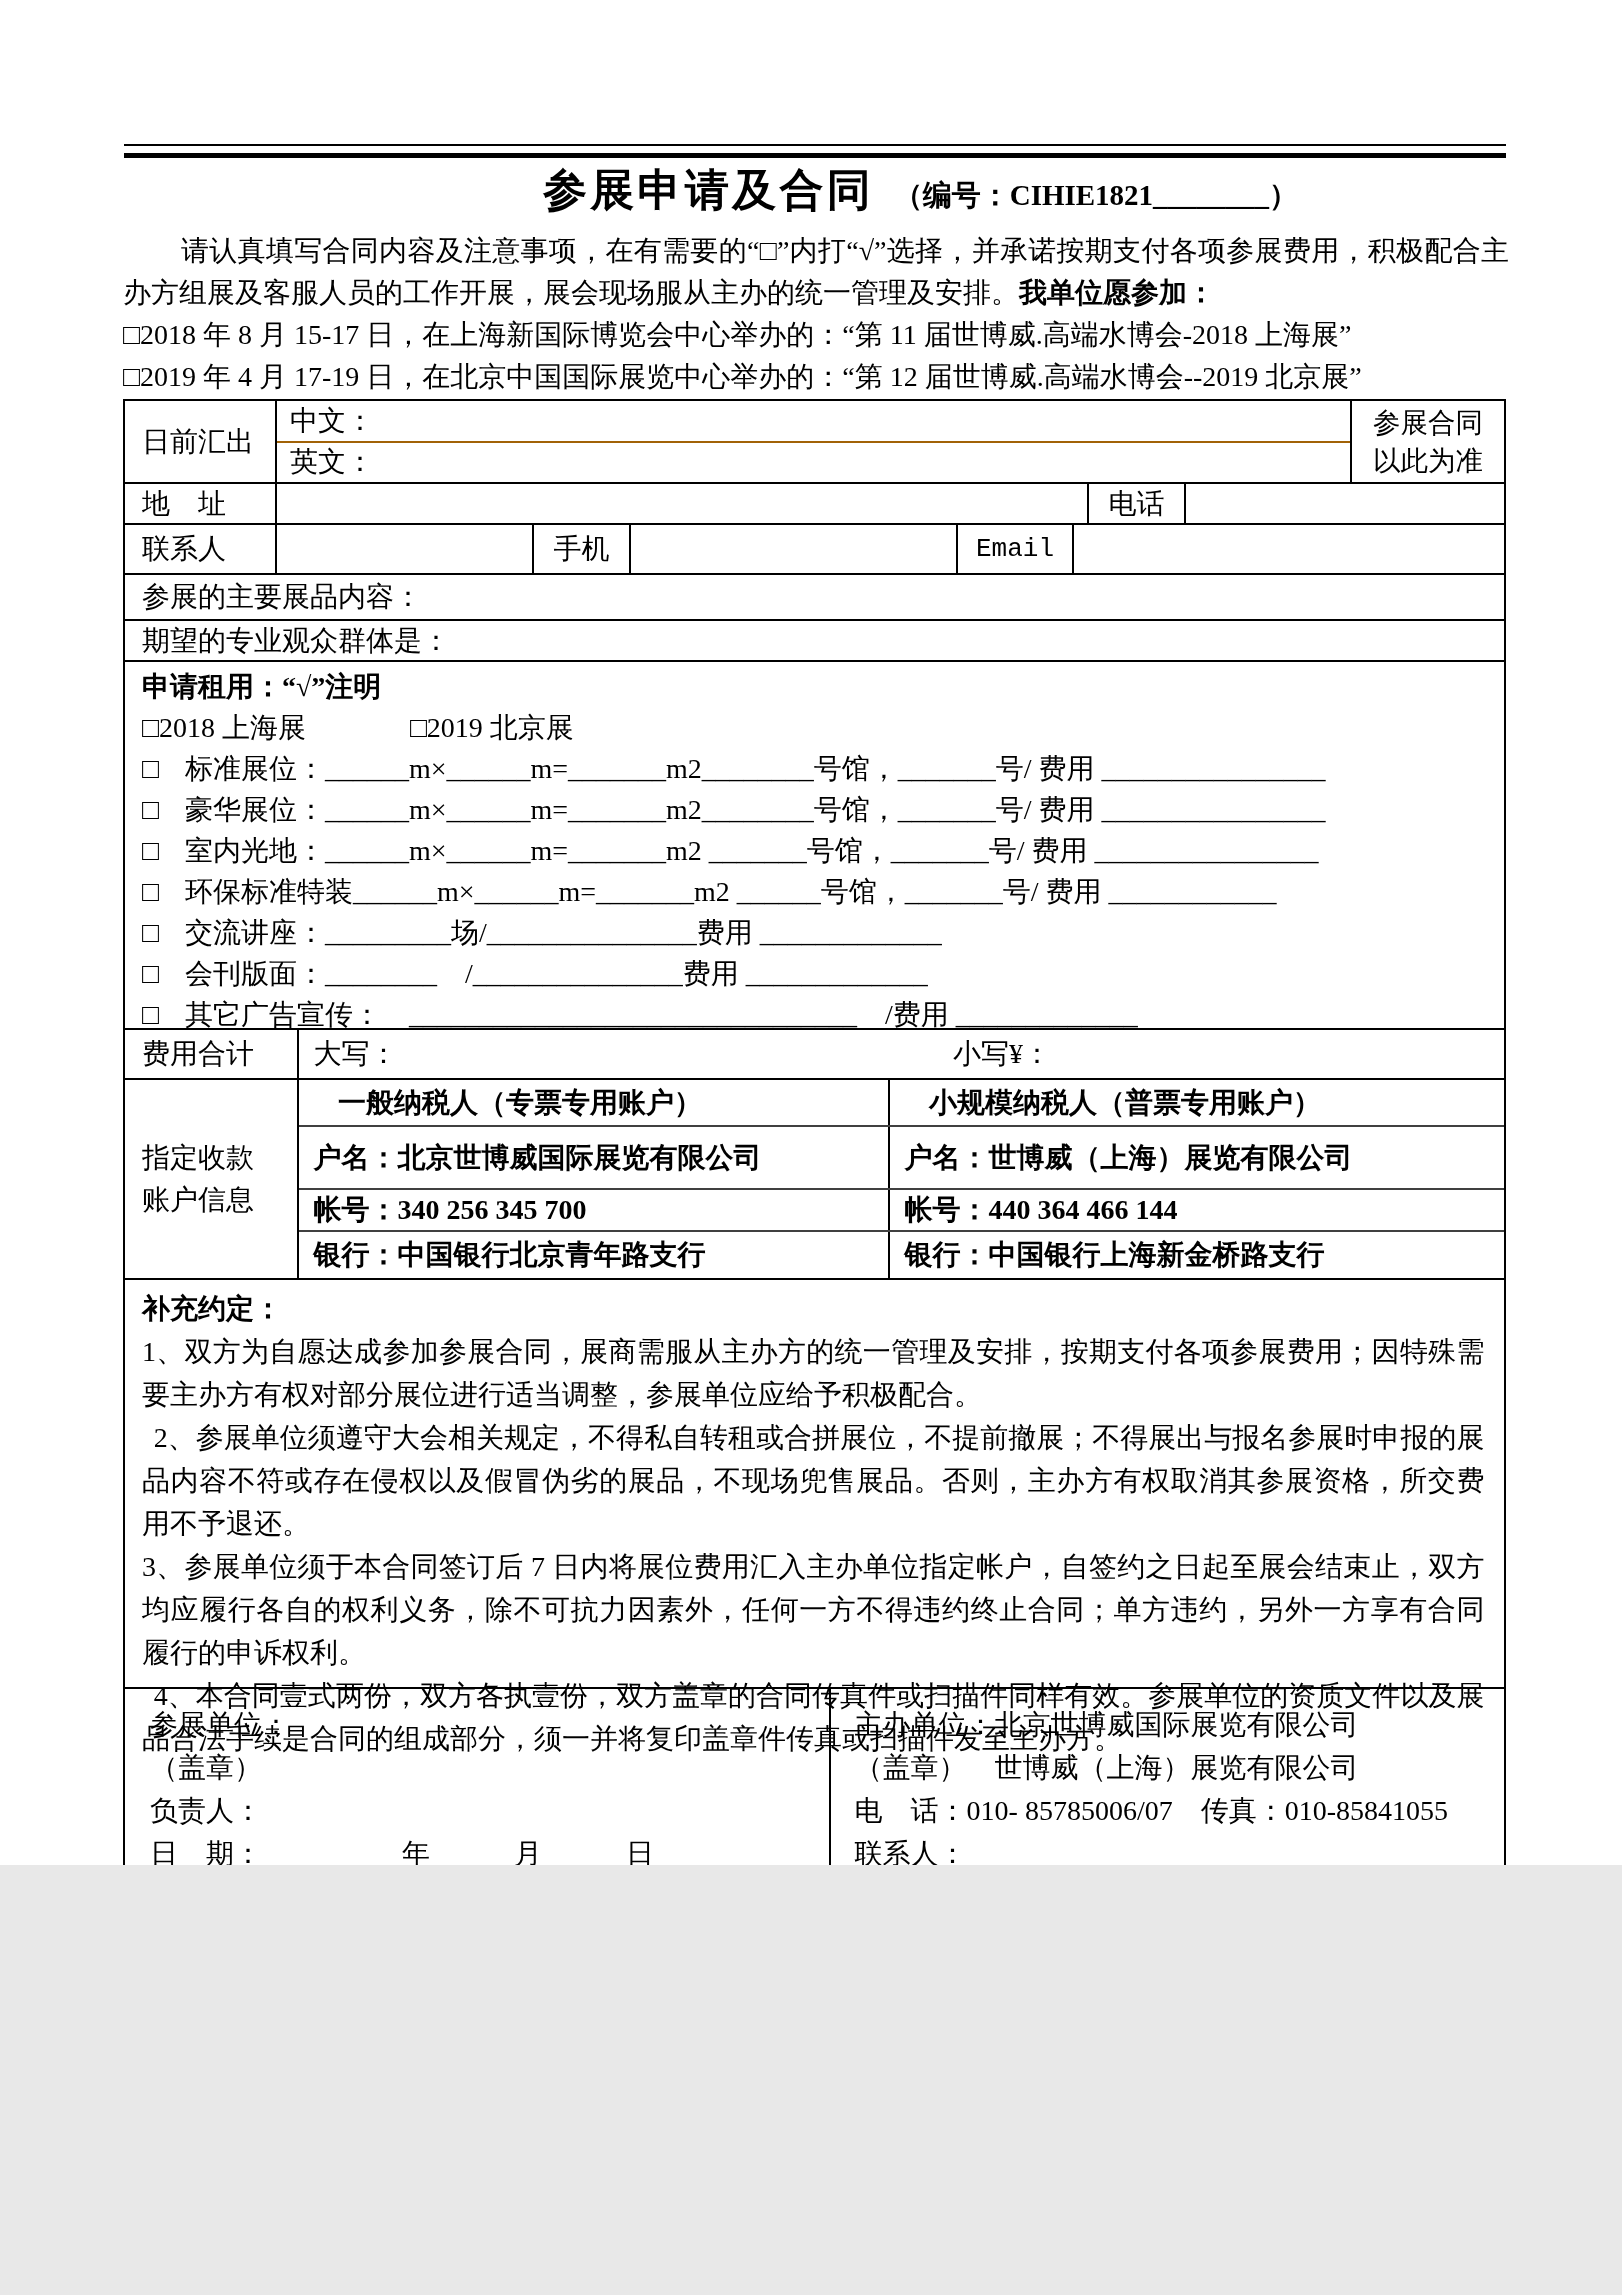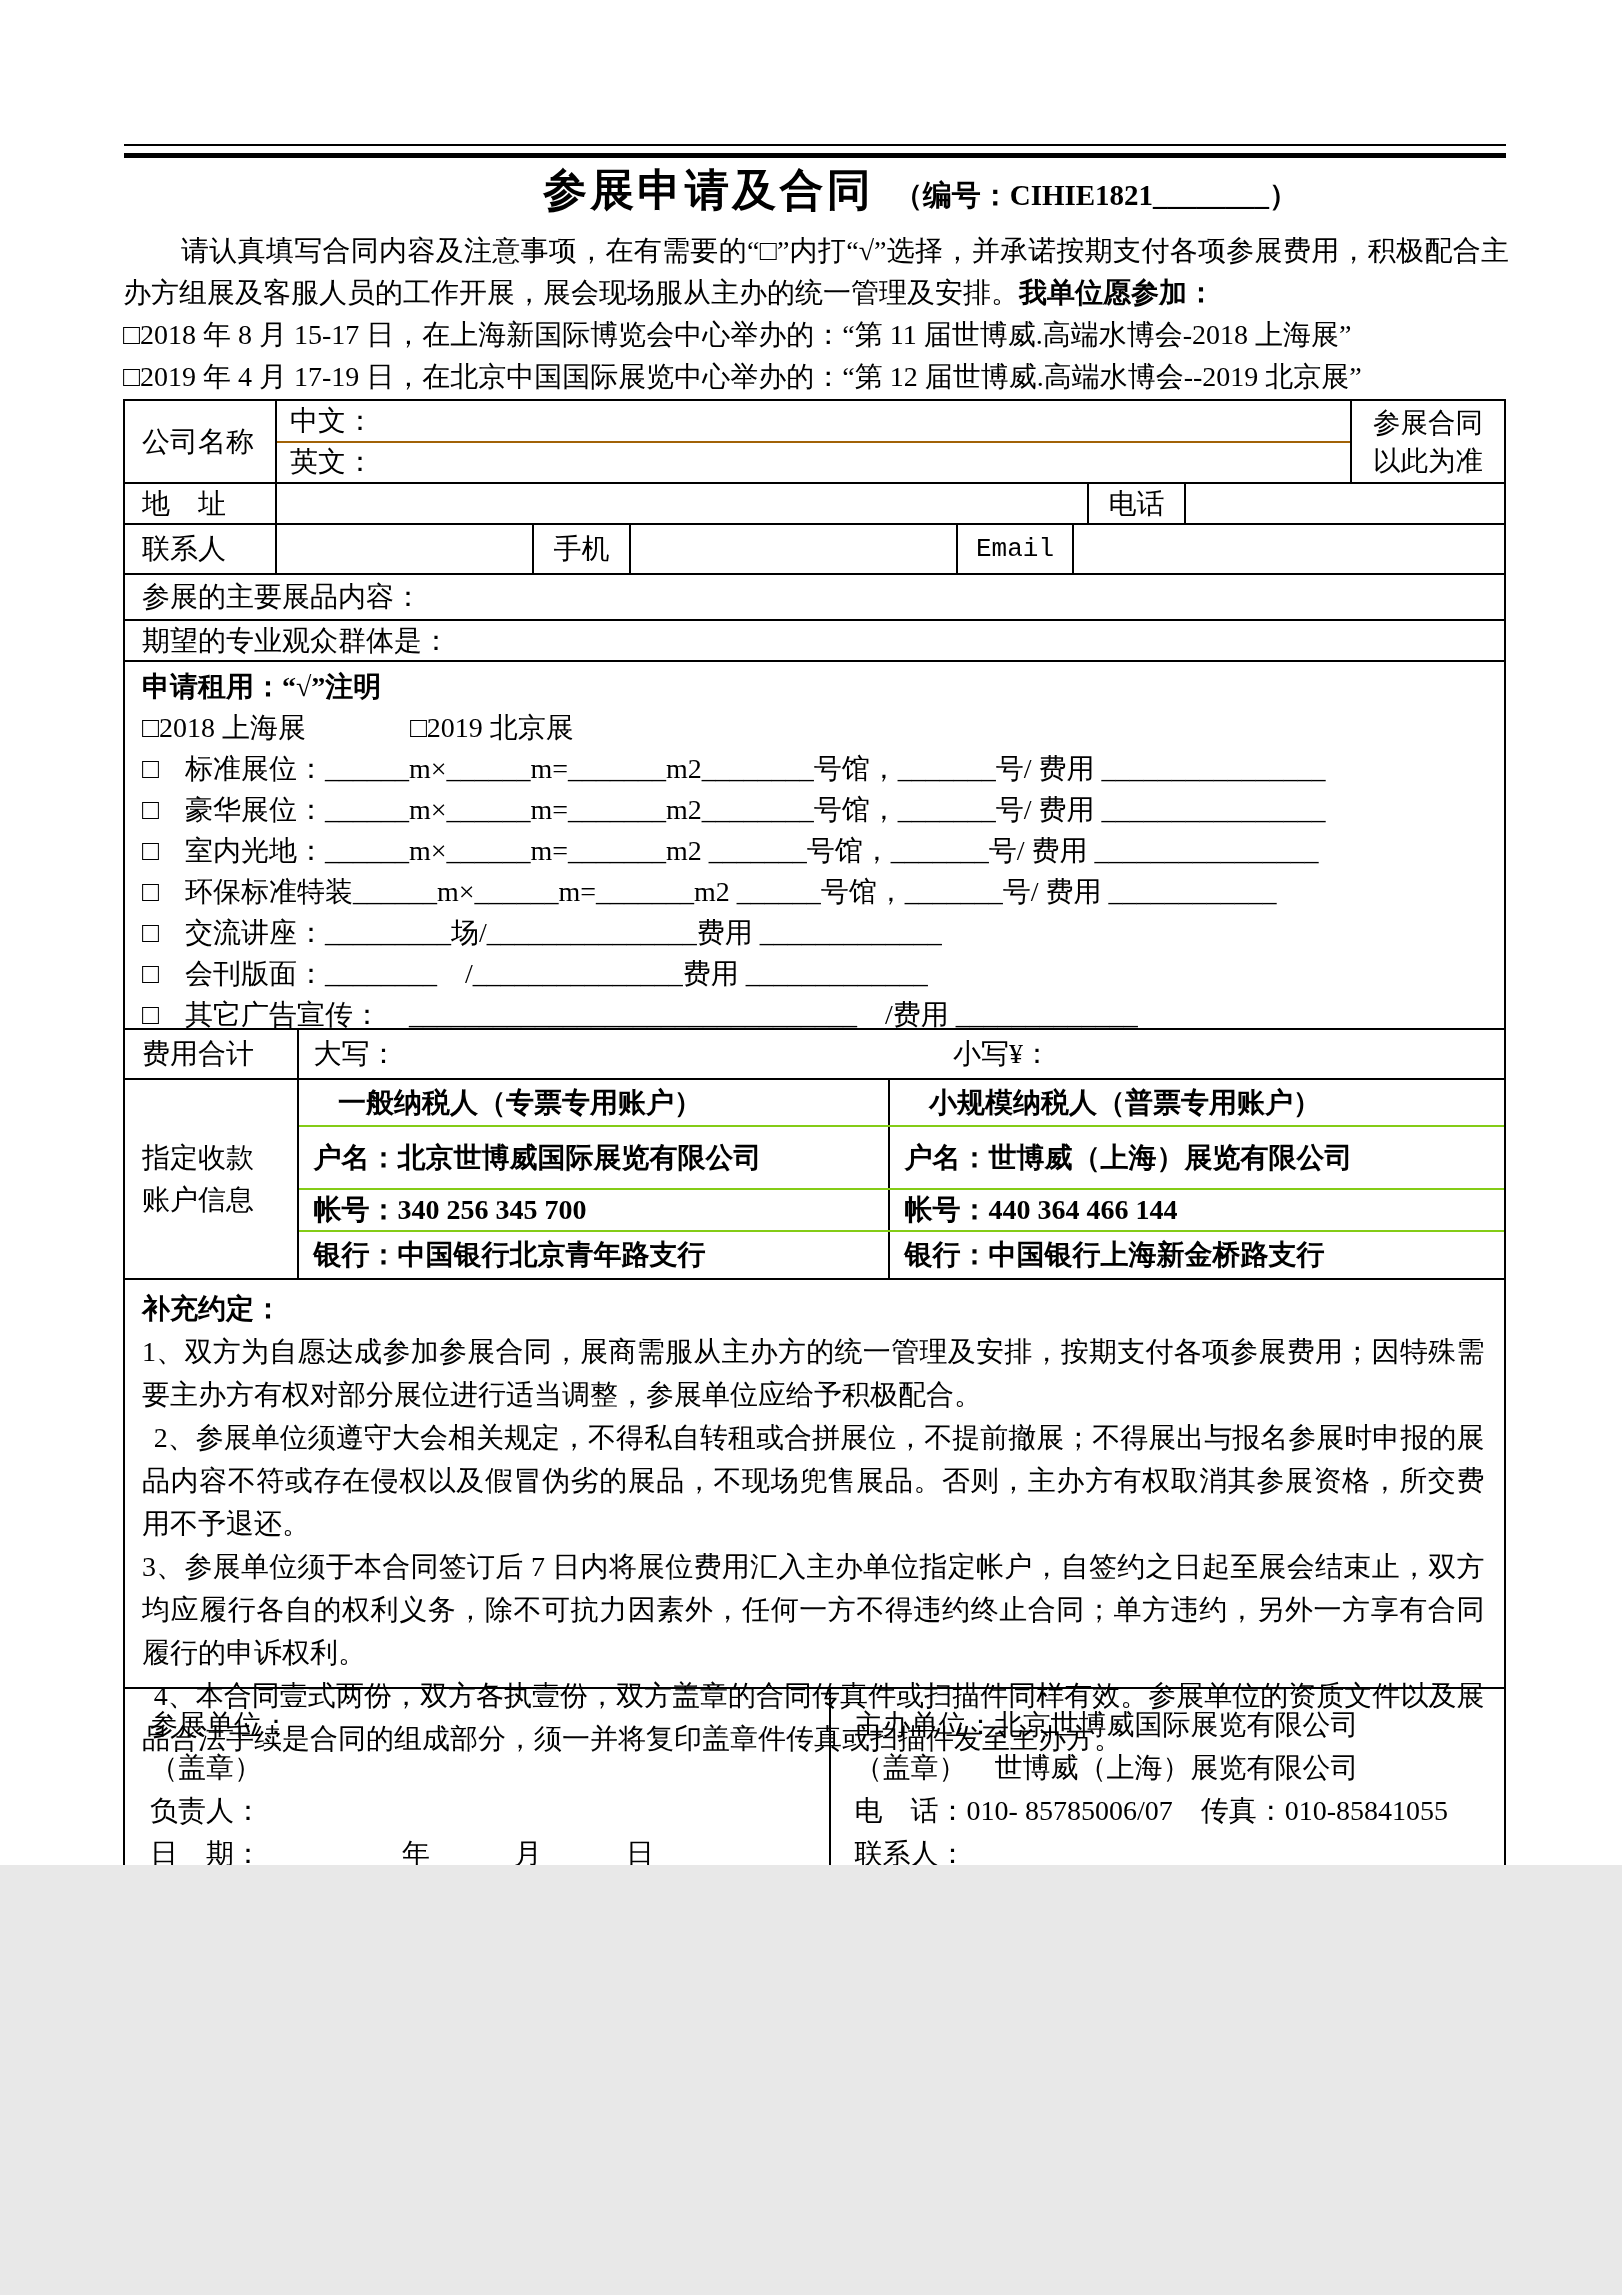--- a/index.html
+++ b/index.html
@@ -84,21 +84,21 @@
   .r-fees { height:50px; }
   .fees-content { flex:1; position:relative; padding-left:14.4px; }
   .fees-lower { position:absolute; left:654px; top:50%; transform:translateY(-50%); }
   
   .r-payment { height:43px; }
   .pay-content { flex:1; padding-left:14.4px; white-space:nowrap; }
   
   .r-accounts { height:200px; }
   .acc-lbl { flex-direction:column; justify-content:center; align-items:flex-start; line-height:42px; }
   .acc-grid { flex:1; display:flex; flex-direction:column; }
-  .acc-row { display:flex; flex:0 0 auto; border-bottom:2px solid #84cc16; box-sizing:border-box; font-weight:bold; }
+  .acc-row { display:flex; flex:0 0 auto; border-bottom:2px solid #404040; box-sizing:border-box; font-weight:bold; }
   .acc-row:last-child { border-bottom:none; flex:1; }
   .acc-h { height:47px; }
   .acc-holder { height:63px; }
   .acc-num { height:42px; }
   .acc-l { width:591px; border-right:2px solid #000; padding-left:14.4px; }
   .acc-r { flex:1; padding-left:14.4px; }
   .acc-head { padding-left:39px; }
   
   .r-supp { height:409px; display:block; padding:6.5px 19.6px 0 17px; line-height:43px; }
   .r-supp p { margin:0; text-align:justify; }
@@ -131,21 +131,21 @@
 
   <div class="intro">
     <p><span>请认真填写合同内容及注意事项，在有需要的“□”内打“√”选择，并承诺按期支付各项参展费用，积极配合主办方组展及客服人员的工作开展，展会现场服从主办的统一管理及安排。</span><span class="b">我单位愿参加：</span></p>
     <div class="optline">□2018 年 8 月 15-17 日，在上海新国际博览会中心举办的：“第 11 届世博威.高端水博会-2018 上海展”</div>
     <div class="optline">□2019 年 4 月 17-19 日，在北京中国国际展览中心举办的：“第 12 届世博威.高端水博会--2019 北京展”</div>
   </div>
 
   <div class="ftable">
 
     <div class="row r-company">
-      <div class="cell lc rb3">公司名称</div>
+      <div class="cell lc rb3">日前汇出</div>
       <div class="comp-mid rb3">
         <div class="comp-sub first">中文：</div>
         <div class="comp-sub">英文：</div>
       </div>
       <div class="comp-note">
         <span>参展合同</span>
         <span>以此为准</span>
       </div>
     </div>
 

